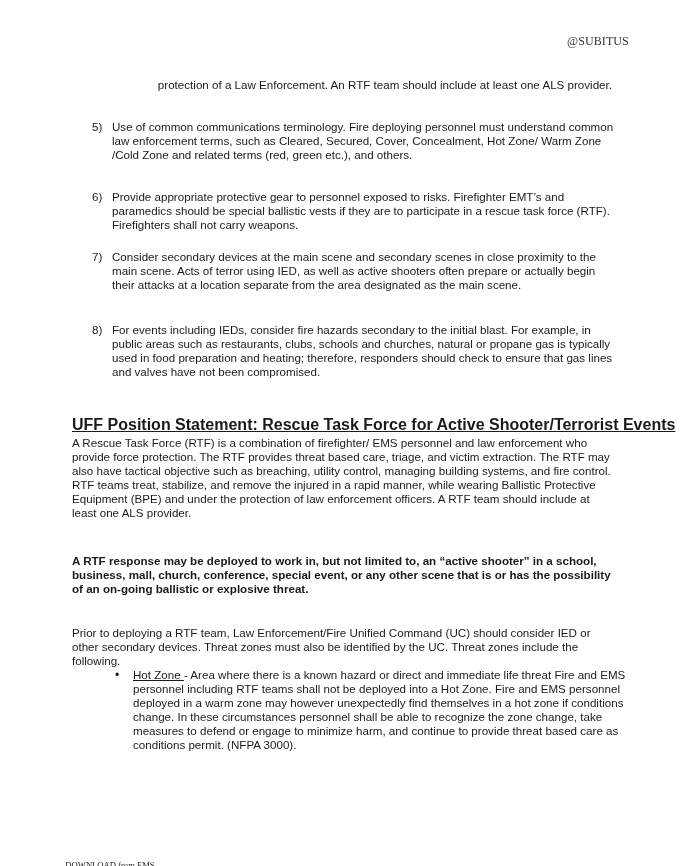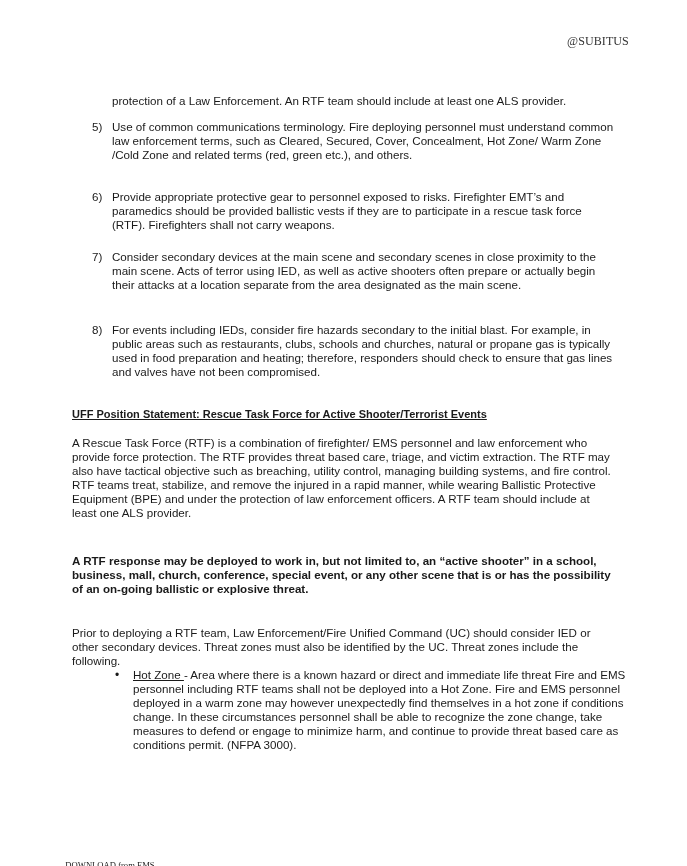--- a/index.html
+++ b/index.html
@@ -21,23 +21,24 @@
       position: absolute;
       top: 34px;
       left: 567px;
       font-family: "Liberation Serif", serif;
       font-size: 12px;
       color: #333;
       letter-spacing: 0.1px;
     }
     .continued {
       position: absolute;
-      top: 94px;
+      top: 78px;
       left: 112px;
       width: 500px;
+      text-align: right;
     }
     .list {
       position: absolute;
       left: 92px;
       width: 530px;
       margin: 0;
       padding: 0;
       list-style: none;
     }
     .list-item {
@@ -51,25 +52,25 @@
       top: 0;
     }
     .list-item .text {
       position: absolute;
       left: 20px;
       top: 0;
       width: 505px;
     }
     .section-heading {
       position: absolute;
-      top: 407px;
+      top: 418px;
       left: 72px;
       font-weight: bold;
       text-decoration: underline;
-      font-size: 11px;
+      font-size: 16px;
     }
     .para {
       position: absolute;
       left: 72px;
       width: 545px;
     }
     .bullet-item {
       position: absolute;
       top: 668px;
       left: 112px;
@@ -113,21 +114,21 @@
 
   <div class="continued">protection of a Law Enforcement. An RTF team should include at least one ALS provider.</div>
 
   <div class="list">
     <div class="list-item" style="top:120px;">
       <span class="num">5)</span>
       <span class="text">Use of common communications terminology. Fire deploying personnel must understand common law enforcement terms, such as Cleared, Secured, Cover, Concealment, Hot Zone/ Warm Zone /Cold Zone and related terms (red, green etc.), and others.</span>
     </div>
     <div class="list-item" style="top:190px;">
       <span class="num">6)</span>
-      <span class="text">Provide appropriate protective gear to personnel exposed to risks.  Firefighter EMT’s and paramedics should be provided ballistic vests if they are to participate in a rescue task force (RTF). Firefighters shall not carry weapons.</span>
+      <span class="text">Provide appropriate protective gear to personnel exposed to risks.  Firefighter EMT’s and paramedics should be special ballistic vests if they are to participate in a rescue task force (RTF). Firefighters shall not carry weapons.</span>
     </div>
     <div class="list-item" style="top:250px;">
       <span class="num">7)</span>
       <span class="text">Consider secondary devices at the main scene and secondary scenes in close proximity to the main scene.  Acts of terror using IED, as well as active shooters often prepare or actually begin their attacks at a location separate from the area designated as the main scene.</span>
     </div>
     <div class="list-item" style="top:323px;">
       <span class="num">8)</span>
       <span class="text">For events including IEDs, consider fire hazards secondary to the initial blast.  For example, in public areas such as restaurants, clubs, schools and churches, natural or propane gas is typically used in food preparation and heating; therefore, responders should check to ensure that gas lines and valves have not been compromised.</span>
     </div>
   </div>

